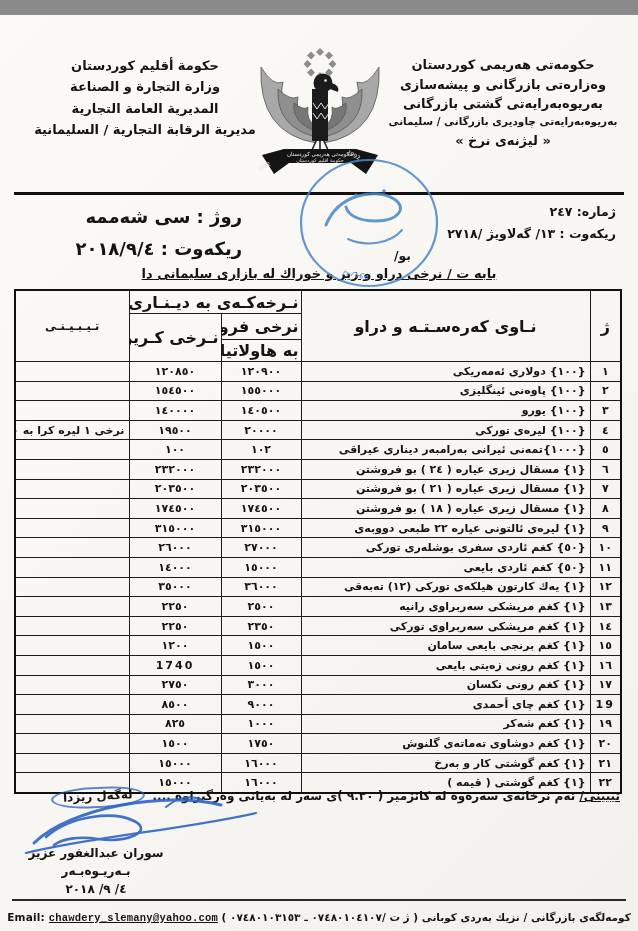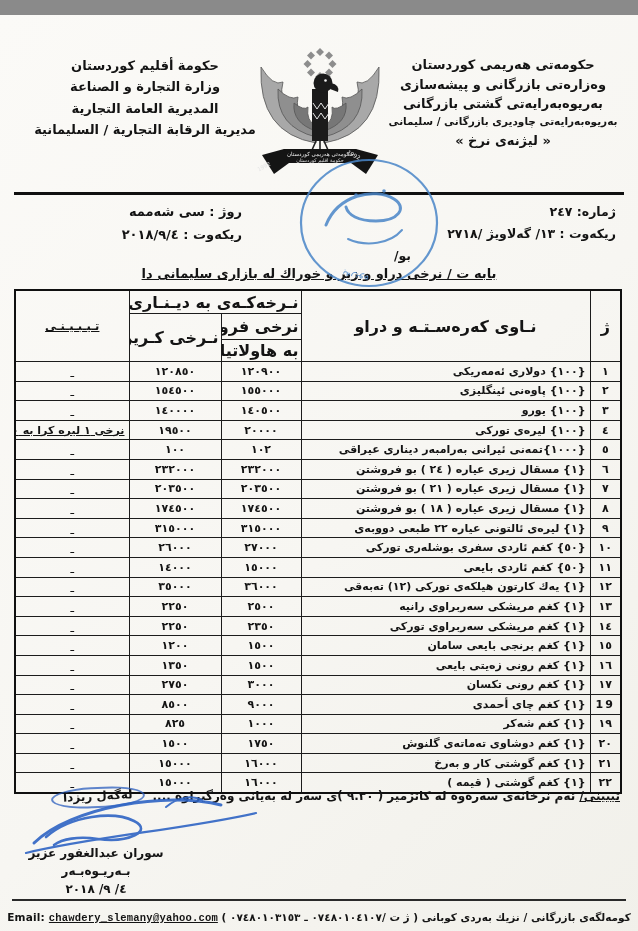--- a/index.html
+++ b/index.html
@@ -12,36 +12,36 @@
   
   .hdr-left{top:40px;left:26px;width:238px;text-align:center;font-size:13px;font-weight:bold;line-height:1.65;direction:rtl;}
   .hdr-right{top:40px;right:12px;width:246px;text-align:center;font-size:13px;font-weight:bold;line-height:1.5;direction:rtl;}
   .hdr-right .small{font-size:10.5px;}
   .hdr-right .lizhna{letter-spacing:2px;margin-top:2px;}
   .emblem{top:26px;left:244px;width:152px;height:152px;}
   .stamp{top:140px;left:296px;width:146px;height:136px;opacity:.85;z-index:6;pointer-events:none;}
   .rule1{top:177px;left:14px;width:610px;height:3px;background:#101010;}
   .rule2{top:884px;left:12px;width:614px;height:2px;background:#2a2a2a;}
   
-  .meta-left{top:186px;left:52px;width:190px;direction:rtl;text-align:right;font-size:13px;font-weight:bold;line-height:1.75;}
+  .meta-left{top:186px;left:52px;width:190px;direction:rtl;text-align:right;font-size:18px;font-weight:bold;line-height:1.75;}
   .meta-right{top:186px;right:22px;width:225px;direction:rtl;text-align:right;font-size:12.5px;font-weight:bold;line-height:1.75;}
   .to-line{top:233px;right:227px;font-size:12.5px;font-weight:bold;}
   .title{top:251px;left:0;width:100%;text-align:center;font-size:13px;font-weight:bold;text-decoration:underline;}
   
   .price-table{position:absolute;top:274px;right:16px;width:606px;border-collapse:collapse;direction:rtl;table-layout:fixed;border:2px solid #101010;}
   .price-table th,.price-table td{border:1px solid #1c1c1c;overflow:hidden;white-space:nowrap;}
   .price-table thead th{font-size:16px;font-weight:bold;padding:1px 2px;text-align:center;}
   .price-table thead tr:nth-child(1) th{height:20px;}
   .price-table thead tr:nth-child(2) th{height:23px;}
   .price-table thead tr:nth-child(3) th{height:19px;}
   .price-table tbody td{height:18.6px;font-size:11px;font-weight:bold;padding:0 4px;}
   .col-no{text-align:center;}
   .col-name{text-align:right;}
   .col-sell,.col-buy{text-align:center;}
-  .col-note{text-align:center;text-decoration:underline;}
+  .col-note{text-align:center;}
   td.col-note{font-size:8.5px;}
   .num{letter-spacing:2px;}
   
   .note-line{top:772px;right:18px;left:12px;direction:rtl;text-align:right;font-size:12px;font-weight:bold;}
   .note-label{text-decoration:underline;}
   .circled{display:inline-block;border:2px solid rgba(43,94,190,.75);border-radius:50% / 58%;padding:0 10px 3px 10px;transform:rotate(-3deg);margin-right:4px;}
   .sig-svg{top:770px;left:16px;width:250px;height:78px;z-index:7;pointer-events:none;}
   .sig-block{top:829px;left:16px;width:160px;text-align:center;direction:rtl;font-size:12px;font-weight:bold;line-height:1.5;}
   .contact{top:896px;left:0;width:100%;direction:rtl;text-align:center;font-size:10.5px;font-weight:bold;letter-spacing:.2px;}
   .contact .email-run{direction:ltr;unicode-bidi:embed;}
@@ -260,21 +260,21 @@
           <td class="col-no num">١٥</td>
           <td class="col-name">{١} كغم برنجى بايعى سامان</td>
           <td class="col-sell num">١٥٠٠</td>
           <td class="col-buy num">١٢٠٠</td>
           <td class="col-note">&nbsp;</td>
         </tr>
         <tr>
           <td class="col-no num">١٦</td>
           <td class="col-name">{١} كغم رونى زه‌يتى بايعى</td>
           <td class="col-sell num">١٥٠٠</td>
-          <td class="col-buy num">١٣٥٠</td>
+          <td class="col-buy num">1740</td>
           <td class="col-note">&nbsp;</td>
         </tr>
         <tr>
           <td class="col-no num">١٧</td>
           <td class="col-name">{١} كغم رونى تكسان</td>
           <td class="col-sell num">٣٠٠٠</td>
           <td class="col-buy num">٢٧٥٠</td>
           <td class="col-note">&nbsp;</td>
         </tr>
         <tr>

